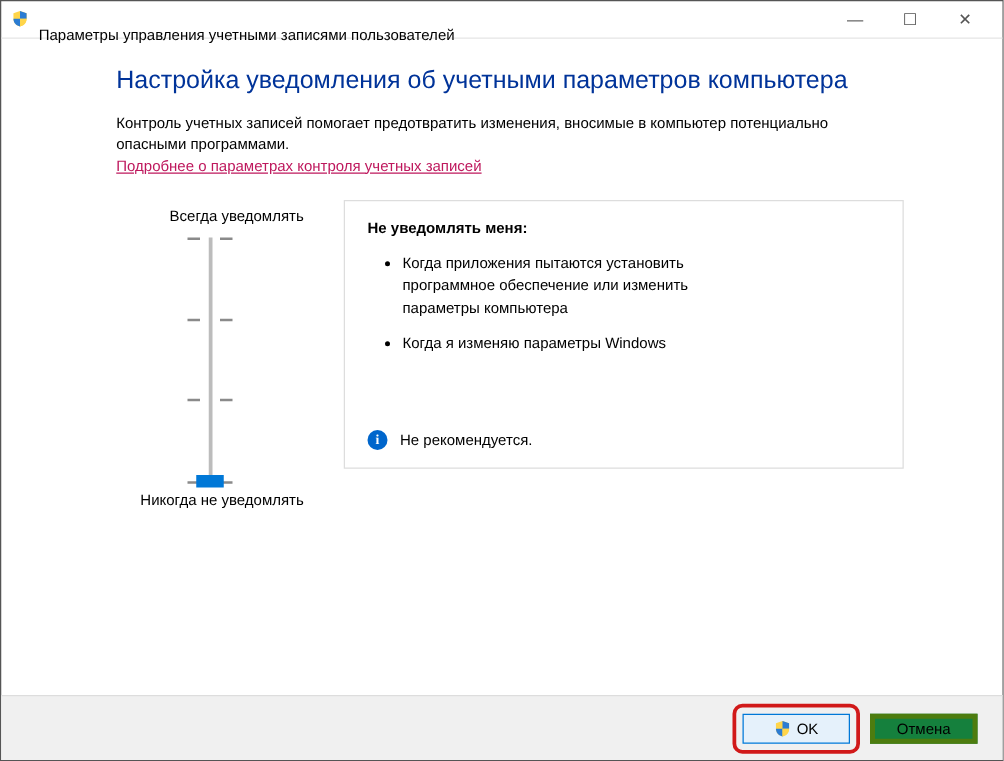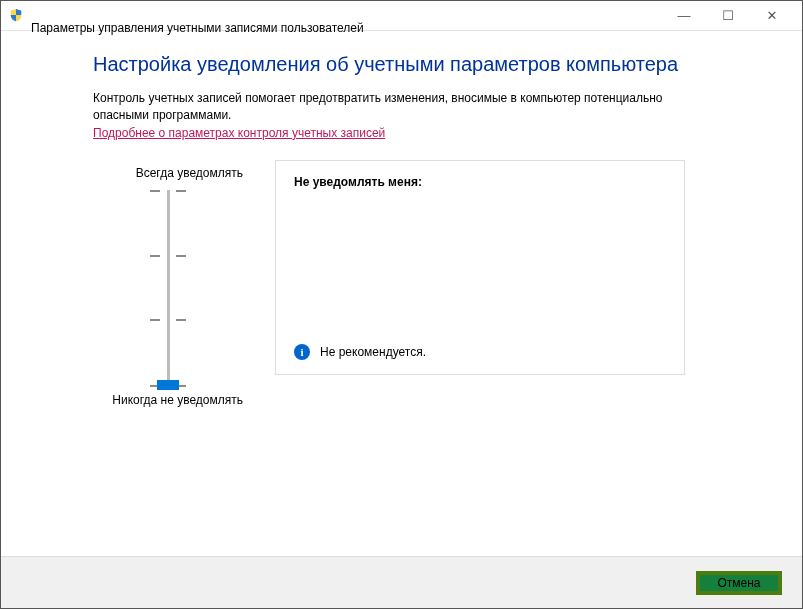--- a/index.html
+++ b/index.html
@@ -115,21 +115,21 @@
   }
   .slider-thumb {
     position: absolute;
     left: 50%;
     transform: translate(-50%, -50%);
     width: 22px; height: 10px;
     background: #0078d7;
   }
   .detail-panel {
     border: 1px solid #ddd;
-    width: 410px;
+    width: 448px;
     height: 215px;
     padding: 14px 18px 12px;
     position: relative;
   }
   .detail-title {
     font-weight: bold;
     font-size: 12px;
     margin-bottom: 12px;
   }
   .detail-list {
@@ -246,28 +246,45 @@
                 <span></span>
               </div>
             <div class="slider-thumb" style="top:100%"></div>
           </div>
         </div>
         <div class="slider-label-bottom">Никогда не уведомлять</div>
       </div>
 
       <div class="detail-panel">
         <div class="detail-title">Не уведомлять меня:</div>
+        <ul class="detail-list">
+          <li>Когда приложения пытаются установить программное обеспечение или изменить параметры компьютера</li>
+          <li>Когда я изменяю параметры Windows</li>
+        </ul>
         <div class="detail-bottom">
           <span class="info-icon">i</span>
           <span>Не рекомендуется.</span>
         </div>
       </div>
 
     </div>
   </div>
 
   <div class="button-bar">
+    <span class="ok-highlight">
+      <button class="btn highlighted">
+        <span>
+          <svg class="shield-svg" viewBox="0 0 16 16">
+            <path d="M8 1 L14 3 V8 C14 12 11 14.5 8 15 C5 14.5 2 12 2 8 V3 Z" fill="#ffd54a"></path>
+            <path d="M8 1 L14 3 V8 L8 8 Z" fill="#2b7cd3"></path>
+            <path d="M2 8 L8 8 L8 15 C5 14.5 2 12 2 8 Z" fill="#2b7cd3"></path>
+            <path d="M8 8 L14 8 C14 12 11 14.5 8 15 Z" fill="#ffd54a"></path>
+          </svg>
+        </span>
+        <span>OK</span>
+      </button>
+    </span>
     <button class="btn">
       <span>Отмена</span>
     </button>
   </div>
 
 </div>
 
 </body></html>

